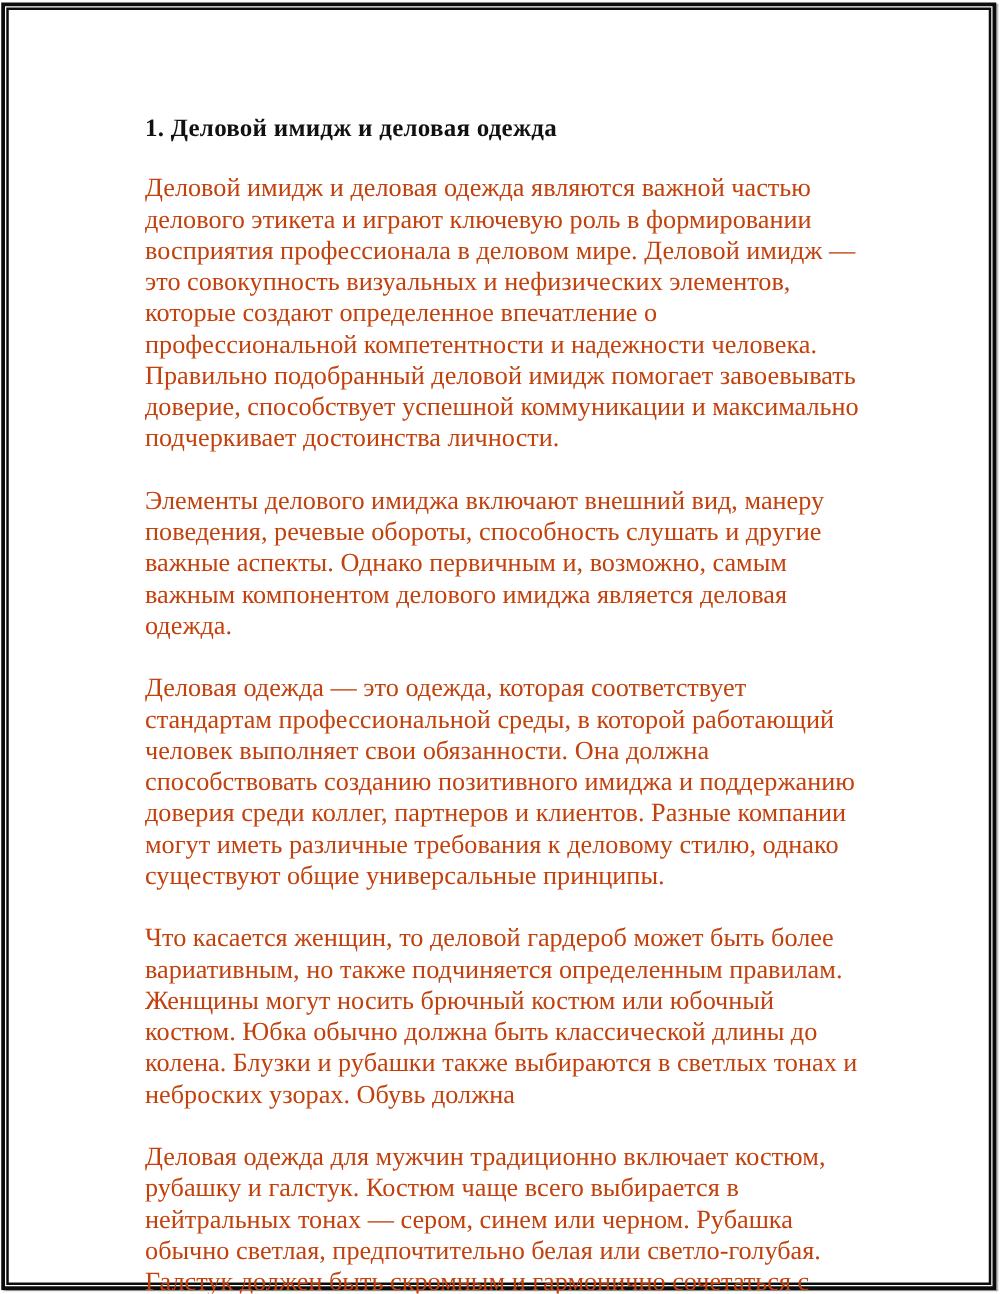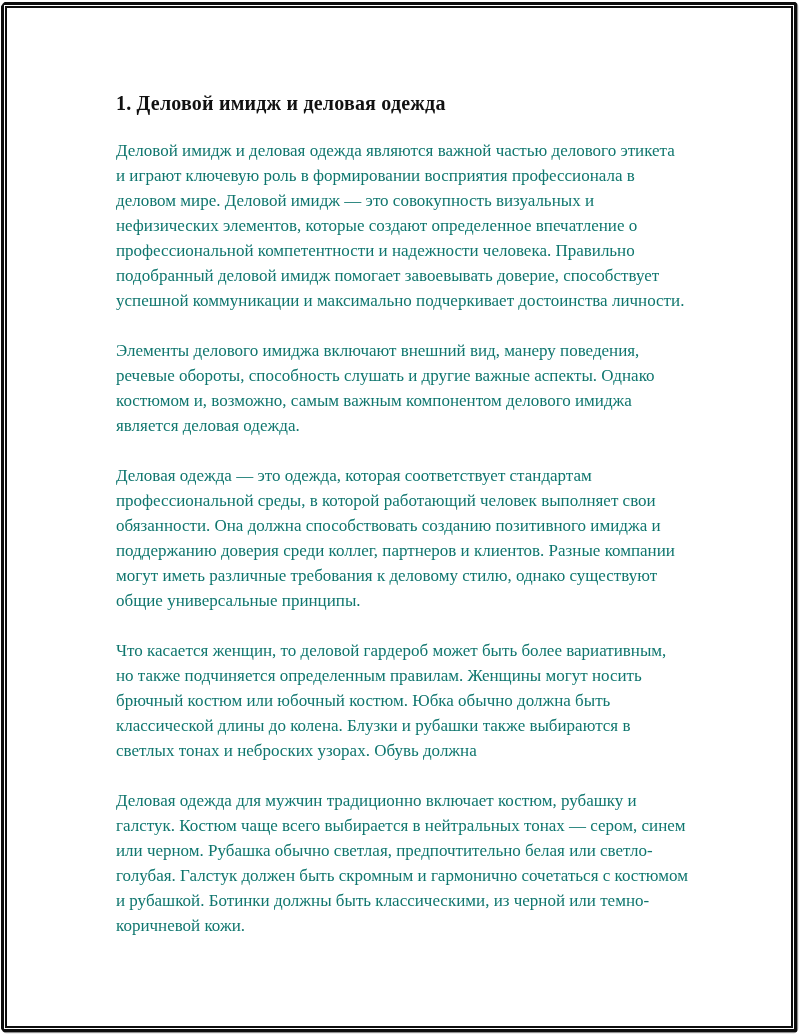--- a/index.html
+++ b/index.html
@@ -10,21 +10,20 @@
     height: 1035px;
     background: #ffffff;
     font-family: "Liberation Serif", "DejaVu Serif", serif;
   }
   .page {
     position: relative;
     width: 800px;
     height: 1035px;
     background: #ffffff;
     overflow: hidden;
-    border-radius: 11px;
   }
   .frame-outer {
     position: absolute;
     top: 2px;
     left: 1px;
     right: 3px;
     bottom: 3px;
     border: 3px solid #0d0d0d;
     box-shadow: 1px 1px 1px #8f8f8f;
     background: #ffffff;
@@ -45,35 +44,35 @@
     margin: 0 0 22px 0;
     font-size: 20px;
     line-height: 26px;
     font-weight: bold;
     color: #111111;
     letter-spacing: 0.2px;
   }
   .doc-paragraph {
     margin: 0 0 25px 0;
     max-width: 572px;
-    font-size: 17px;
+    font-size: 21px;
     line-height: 25px;
     text-align: left;
-    color: #0f766e;
+    color: #c2410c;
   }
 </style>
 </head>
 <body>
 
 <div class="page">
   <div class="frame-outer">
     <div class="frame-inner">
       <div class="content">
         <h1 class="doc-heading">1. Деловой имидж и деловая одежда</h1>
         <p class="doc-paragraph">Деловой имидж и деловая одежда являются важной частью делового этикета и играют ключевую роль в формировании восприятия профессионала в деловом мире. Деловой имидж — это совокупность визуальных и нефизических элементов, которые создают определенное впечатление о профессиональной компетентности и надежности человека. Правильно подобранный деловой имидж помогает завоевывать доверие, способствует успешной коммуникации и максимально подчеркивает достоинства личности.</p>
-        <p class="doc-paragraph">Элементы делового имиджа включают внешний вид, манеру поведения, речевые обороты, способность слушать и другие важные аспекты. Однако костюмом и, возможно, самым важным компонентом делового имиджа является деловая одежда.</p>
+        <p class="doc-paragraph">Элементы делового имиджа включают внешний вид, манеру поведения, речевые обороты, способность слушать и другие важные аспекты. Однако первичным и, возможно, самым важным компонентом делового имиджа является деловая одежда.</p>
         <p class="doc-paragraph">Деловая одежда — это одежда, которая соответствует стандартам профессиональной среды, в которой работающий человек выполняет свои обязанности. Она должна способствовать созданию позитивного имиджа и поддержанию доверия среди коллег, партнеров и клиентов. Разные компании могут иметь различные требования к деловому стилю, однако существуют общие универсальные принципы.</p>
         <p class="doc-paragraph">Что касается женщин, то деловой гардероб может быть более вариативным, но также подчиняется определенным правилам. Женщины могут носить брючный костюм или юбочный костюм. Юбка обычно должна быть классической длины до колена. Блузки и рубашки также выбираются в светлых тонах и неброских узорах. Обувь должна</p>
         <p class="doc-paragraph">Деловая одежда для мужчин традиционно включает костюм, рубашку и галстук. Костюм чаще всего выбирается в нейтральных тонах — сером, синем или черном. Рубашка обычно светлая, предпочтительно белая или светло-голубая. Галстук должен быть скромным и гармонично сочетаться с костюмом и рубашкой. Ботинки должны быть классическими, из черной или темно-коричневой кожи.</p>
       </div>
     </div>
   </div>
 </div>
 
 </body></html>

